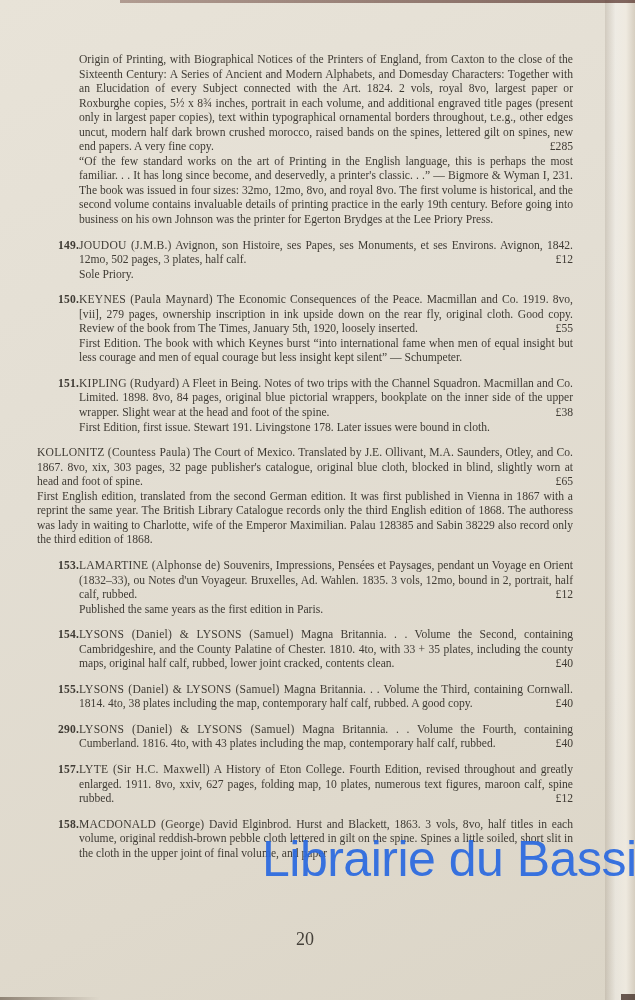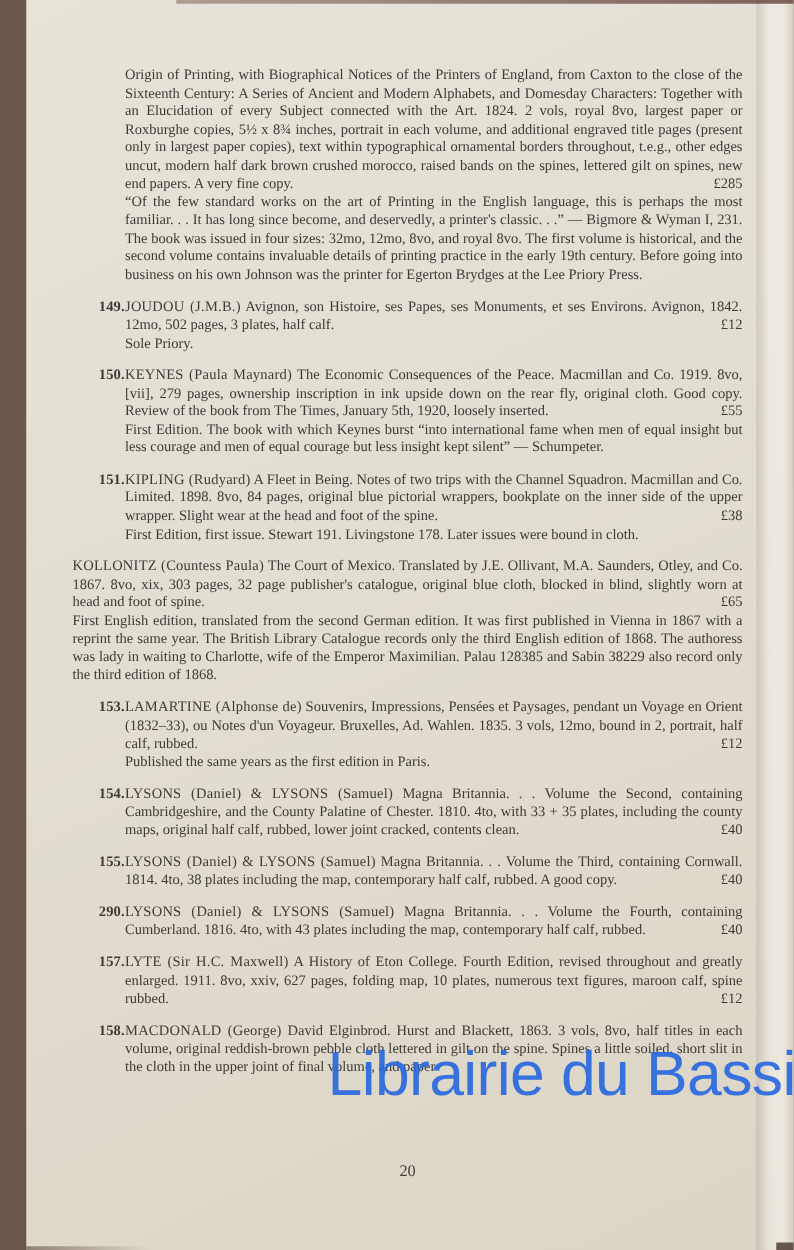--- a/index.html
+++ b/index.html
@@ -9,21 +9,20 @@
     font-family:"Liberation Serif", serif;
   }
   .photo{
     position:relative;width:635px;height:1000px;overflow:hidden;
     background:#6b564c;
   }
   
   .page{
     position:absolute;inset:0;
     background:linear-gradient(155deg,#e8e3d8 0%,#e3ded3 40%,#dfd9cc 75%,#dbd5c7 100%);
-    margin-left:21px;
   }
   
   .page-edge{
     position:absolute;top:0;bottom:0;right:0;width:30px;
     background:linear-gradient(to right, rgba(120,105,90,0.18) 0%, rgba(255,255,255,0.35) 35%, rgba(240,235,225,0.9) 70%, rgba(214,206,192,1) 100%);
   }
   .edge-top{
     position:absolute;top:0;left:120px;right:0;height:3px;
     background:linear-gradient(to right, rgba(110,70,60,0.45), rgba(90,55,48,0.75));
   }
@@ -45,21 +44,21 @@
   .entry{display:flex;margin-bottom:11px;}
   .num{flex:0 0 42px;font-weight:bold;letter-spacing:.2px;text-align:right;}
   .txt{flex:1;min-width:0;}
   p.desc,p.note{margin:0;text-align:justify;}
   .author{font-weight:normal;letter-spacing:.2px;}
   .price{float:right;padding-left:12px;}
   p.note:empty{display:none;}
   
   .page-number{
     position:absolute;top:929px;left:37px;width:536px;
-    text-align:center;color:#45413a;font-size:13px;
+    text-align:center;color:#45413a;font-size:18px;
     font-family:"Liberation Serif", serif;
   }
   
   .watermark{
     position:absolute;left:262px;top:830px;
     font-family:"Liberation Sans", sans-serif;
     font-size:50px;font-weight:400;white-space:nowrap;
     opacity:0.93;letter-spacing:-0.5px;
   }
 </style>

